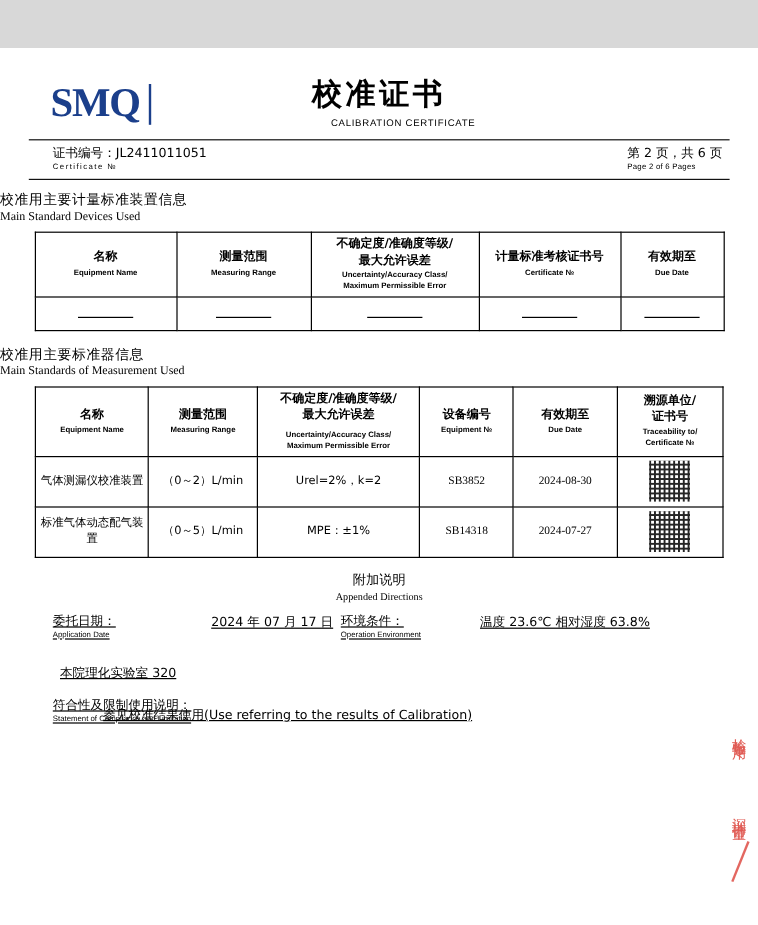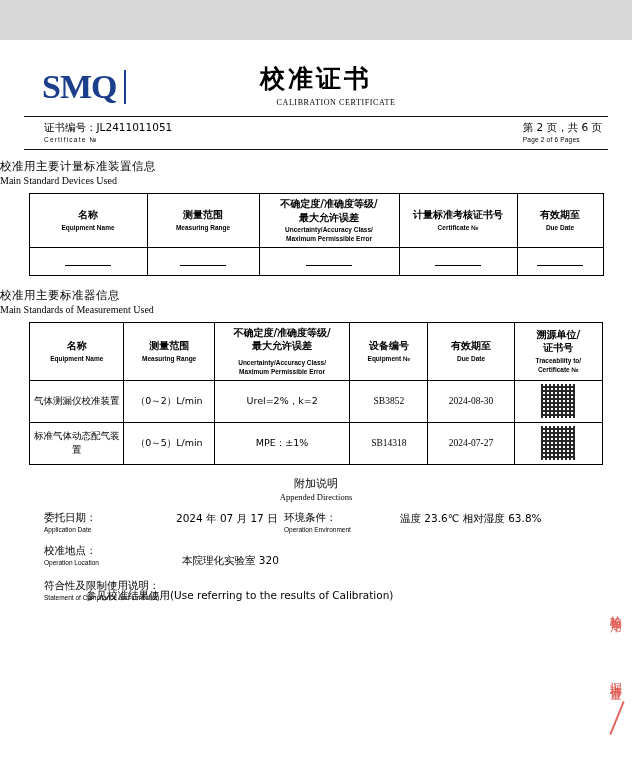--- a/index.html
+++ b/index.html
@@ -70,21 +70,21 @@
     margin-top: 22px;
   }
   .title-cn {
     font-family: "DejaVu Sans", sans-serif;
     font-size: 25px;
     font-weight: bold;
     letter-spacing: 3px;
     color: #000;
   }
   .title-en {
-    font-family: Liberation Serif, serif;
+    font-family: Liberation Sans, sans-serif;
     font-size: 8px;
     letter-spacing: 0.6px;
     color: #000;
     margin-top: 3px;
     padding-left: 40px;
   }
   
   .certrow {
     display: flex;
     justify-content: space-between;
@@ -195,22 +195,23 @@
     font-family: "Liberation Serif", serif;
     font-size: 8.5px;
     margin-top: 1px;
   }
   .fields {
     margin: 9px 0 0 0;
     padding: 0 48px 0 44px;
   }
   .frow {
     display: flex;
-    align-items: center;
+    align-items: flex-end;
     margin-bottom: 9px;
+    text-decoration: underline;
   }
   .flabel {
     width: 132px;
     flex: 0 0 132px;
   }
   .flabel .cn {
     font-family: "DejaVu Sans", sans-serif;
     font-size: 10.5px;
     color: #000;
   }
@@ -444,24 +445,20 @@
         <div class="fvalue date-val">2024 年 07 月 17 日</div>
         <div class="flabel" style="width:116px;flex:0 0 116px">
           <div class="cn">环境条件：</div>
           <div class="en">Operation Environment</div>
         </div>
         <div class="fvalue">温度 23.6℃  相对湿度 63.8%</div>
       </div>
     </div>
 
     <div class="frow">
-      <div class="flabel">
-        <div class="cn">校准地点：</div>
-        <div class="en">Operation Location</div>
-      </div>
       <div class="fvalue indent" style="padding-top:12px">本院理化实验室 320</div>
     </div>
 
 
     <div class="frow">
       <div class="flabel" style="width:150px;flex:0 0 150px">
         <div class="cn">符合性及限制使用说明：</div>
         <div class="en">Statement of Compliance and Limitation</div>
       </div>
       <div class="fvalue" style="padding-top:12px;margin-left:-108px">参见校准结果使用(Use referring to the results of Calibration)</div>

